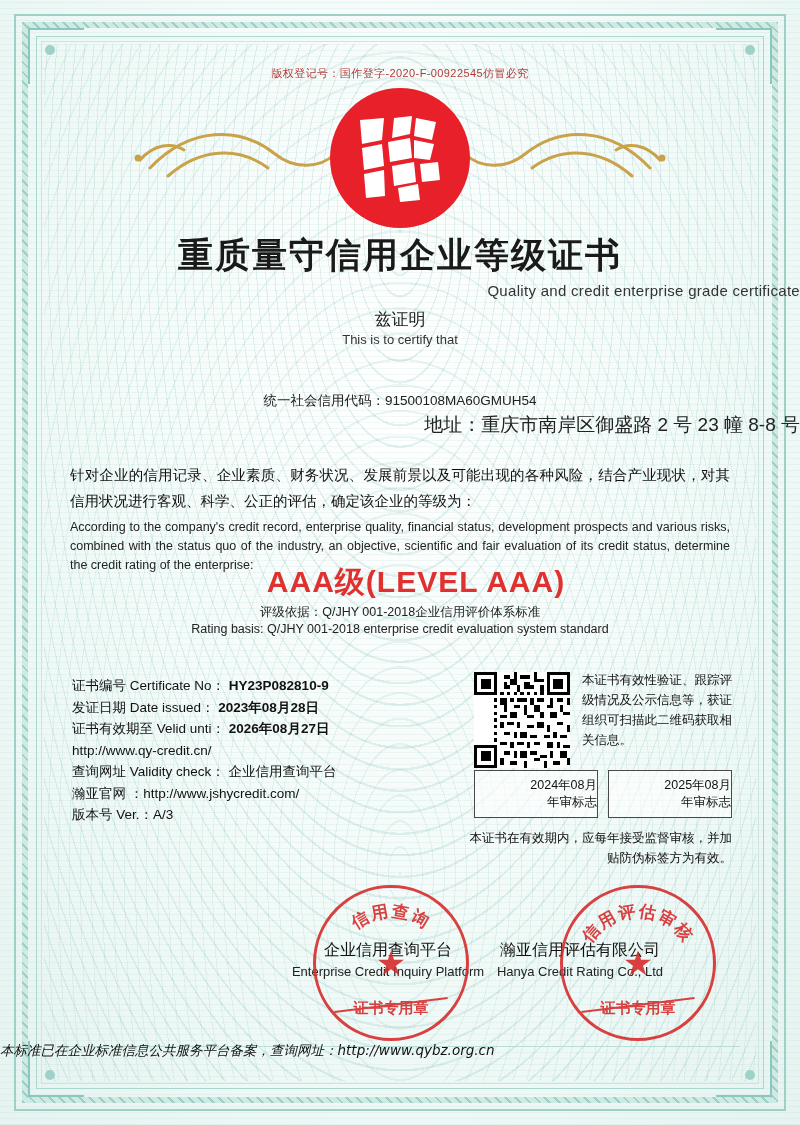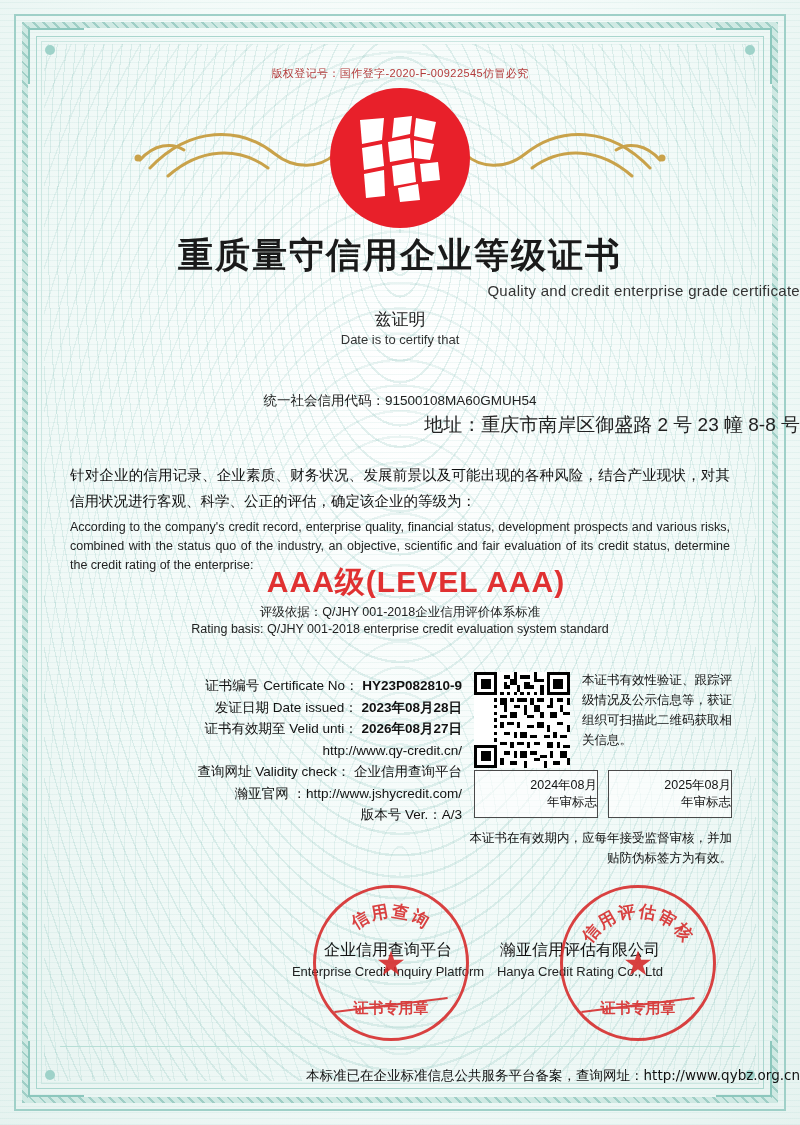--- a/index.html
+++ b/index.html
@@ -156,21 +156,21 @@
   .basis-en{
     position:absolute;top:622px;left:0;width:100%;
     text-align:center;font-size:12.5px;color:#222;
   }
 
   
   .details{
     position:absolute;top:675px;left:72px;width:390px;
     font-size:13.5px;line-height:21.5px;color:#111;
   }
-  .details .row{white-space:nowrap;text-align:right;}
+  .details .row{white-space:nowrap;}
   .details .val{font-weight:bold;}
 
   
   .qr{
     position:absolute;top:672px;left:474px;width:96px;height:96px;
     background:#fff;
   }
   .qr svg{display:block;}
 
   
@@ -229,23 +229,24 @@
   .org{
     position:absolute;width:240px;text-align:center;z-index:2;
   }
   .org.left{left:268px;top:940px;}
   .org.right{left:460px;top:940px;}
   .org .cn{font-size:16px;color:#111;font-family:"DejaVu Sans","Liberation Sans",sans-serif;}
   .org .en{font-size:13px;color:#222;margin-top:3px;}
 
   
   .footer{
-    position:absolute;bottom:40px;left:0;width:100%;
-    text-align:right;font-size:13.5px;color:#111;
-    font-family:"DejaVu Sans","Liberation Sans",sans-serif;
+    position:absolute;bottom:65px;left:0;width:100%;
+    text-align:left;font-size:13.5px;color:#111;
+    font-family:"DejaVu Sans","Liberation Sans",sans-serif;
+    font-style:italic;
   }
   .footer-rule{
     position:absolute;bottom:78px;left:60px;right:60px;height:1px;
     background:#b7ded6;
   }
 </style>
 </head>
 <body>
 
 <div class="cert">
@@ -300,21 +301,21 @@
         <polygon points="38,52 60,48 62,68 40,72"></polygon>
         <polygon points="44,74 64,70 66,86 46,88"></polygon>
         <polygon points="66,50 84,48 86,66 68,68"></polygon>
       </g>
     </svg>
   </div>
 
   <div class="title-cn">重质量守信用企业等级证书</div>
   <div class="title-en">Quality and credit enterprise grade certificate</div>
   <div class="certify-cn">兹证明</div>
-  <div class="certify-en">Date is to certify that</div>
+  <div class="certify-en">This is to certify that</div>
   <div class="code">统一社会信用代码：91500108MA60GMUH54</div>
   <div class="addr">地址：重庆市南岸区御盛路 2 号 23 幢 8-8 号</div>
 
   <div class="body-cn">针对企业的信用记录、企业素质、财务状况、发展前景以及可能出现的各种风险，结合产业现状，对其信用状况进行客观、科学、公正的评估，确定该企业的等级为：</div>
   <div class="body-en">According to the company's credit record, enterprise quality, financial status, development prospects and various risks, combined with the status quo of the industry, an objective, scientific and fair evaluation of its credit status, determine the credit rating of the enterprise:</div>
 
   <div class="level">AAA级(LEVEL AAA)</div>
   <div class="basis-cn">评级依据：Q/JHY 001-2018企业信用评价体系标准</div>
   <div class="basis-en">Rating basis: Q/JHY 001-2018 enterprise credit evaluation system standard</div>
 

